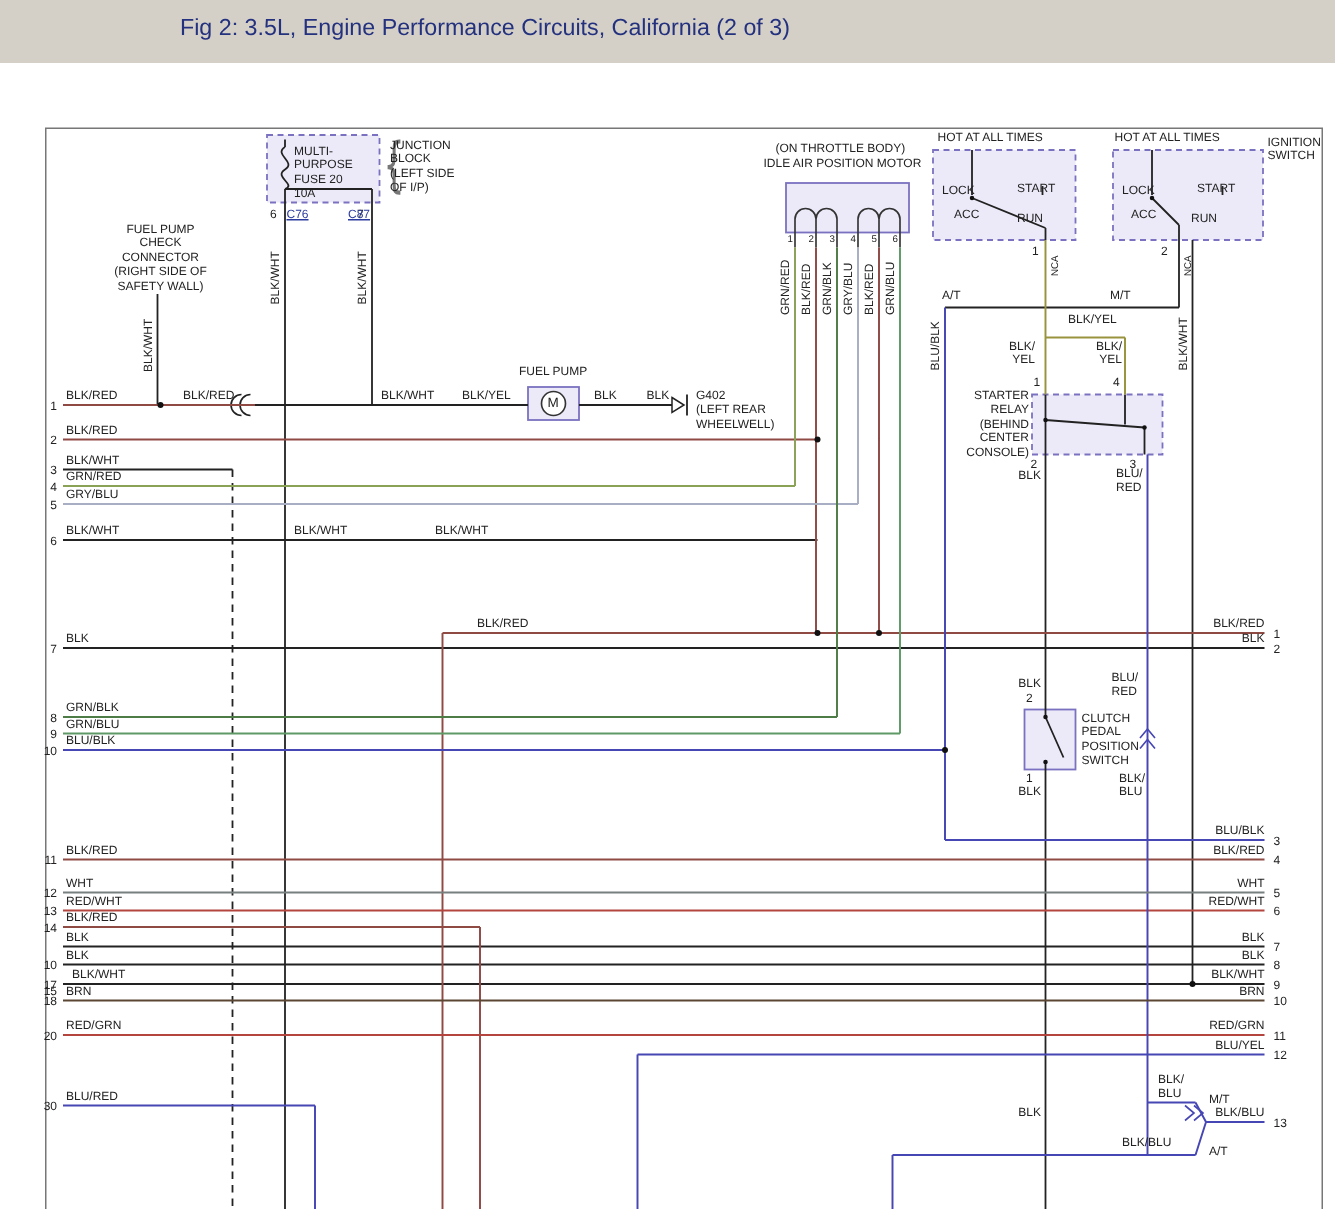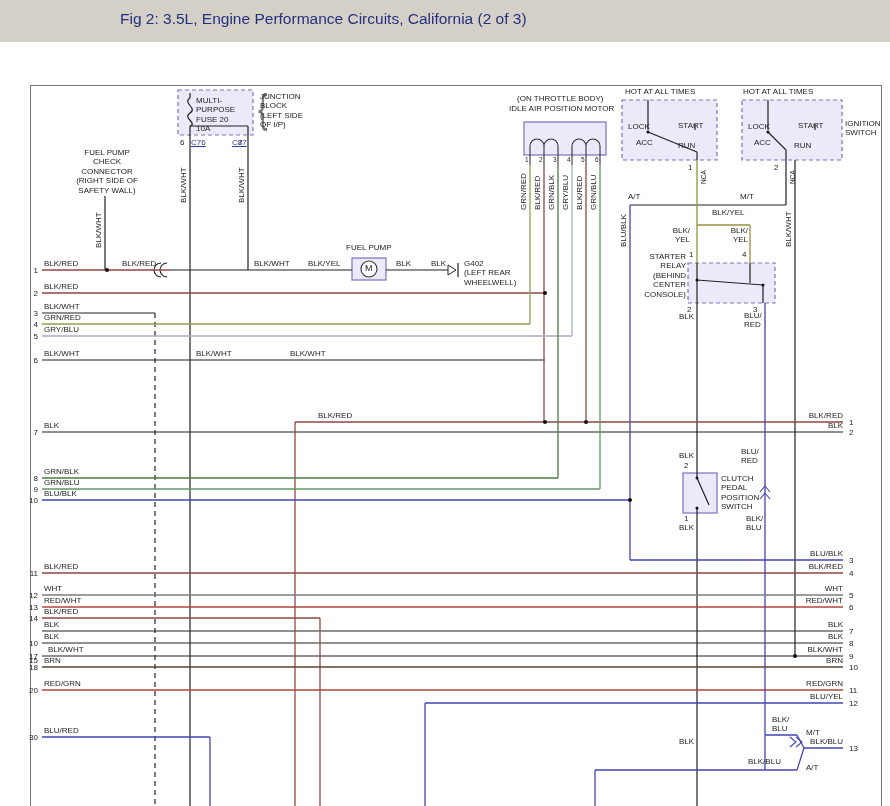--- a/index.html
+++ b/index.html
@@ -115,21 +115,21 @@
 <span class="lbl sm" style="left:595px;top:156px">6</span>
 <span class="vlbl" style="left:519px;top:210px">GRN/RED</span>
 <span class="vlbl" style="left:533px;top:210px">BLK/RED</span>
 <span class="vlbl" style="left:547px;top:210px">GRN/BLK</span>
 <span class="vlbl" style="left:561px;top:210px">GRY/BLU</span>
 <span class="vlbl" style="left:575px;top:210px">BLK/RED</span>
 <span class="vlbl" style="left:589px;top:210px">GRN/BLU</span>
 
 <span class="lbl" style="left:625px;top:87px">HOT AT ALL TIMES</span>
 <span class="lbl" style="left:743px;top:87px">HOT AT ALL TIMES</span>
-<span class="lbl" style="left:845px;top:119px">IGNITION
+<span class="lbl" style="left:845px;top:90px">IGNITION
 SWITCH</span>
 <span class="lbl" style="left:628px;top:122px">LOCK</span>
 <span class="lbl" style="left:678px;top:121px">START</span>
 <span class="lbl" style="left:636px;top:138px">ACC</span>
 <span class="lbl" style="left:678px;top:141px">RUN</span>
 <span class="lbl" style="left:748px;top:122px">LOCK</span>
 <span class="lbl" style="left:798px;top:121px">START</span>
 <span class="lbl" style="left:754px;top:138px">ACC</span>
 <span class="lbl" style="left:794px;top:141px">RUN</span>
 <span class="lbl" style="left:688px;top:163px">1</span>
@@ -139,21 +139,21 @@
 <span class="lbl" style="left:628px;top:192px">A/T</span>
 <span class="lbl" style="left:740px;top:192px">M/T</span>
 <span class="lbl" style="left:712px;top:208px">BLK/YEL</span>
 <span class="vlbl" style="left:619px;top:247px">BLU/BLK</span>
 <span class="vlbl" style="left:784px;top:247px">BLK/WHT</span>
 <span class="lbl rt" style="left:664px;top:226px;width:26px">BLK/
 YEL</span>
 <span class="lbl rt" style="left:722px;top:226px;width:26px">BLK/
 YEL</span>
 
-<span class="lbl rt" style="left:636px;top:252px;width:50px">STARTER
+<span class="lbl rt" style="left:636px;top:259px;width:50px">STARTER
 RELAY
 (BEHIND
 CENTER
 CONSOLE)</span>
 <span class="lbl" style="left:689px;top:250px">1</span>
 <span class="lbl" style="left:742px;top:250px">4</span>
 <span class="lbl" style="left:687px;top:305px">2</span>
 <span class="lbl" style="left:753px;top:305px">3</span>
 <span class="lbl rt" style="left:664px;top:312px;width:30px">BLK</span>
 <span class="lbl" style="left:744px;top:311px">BLU/

